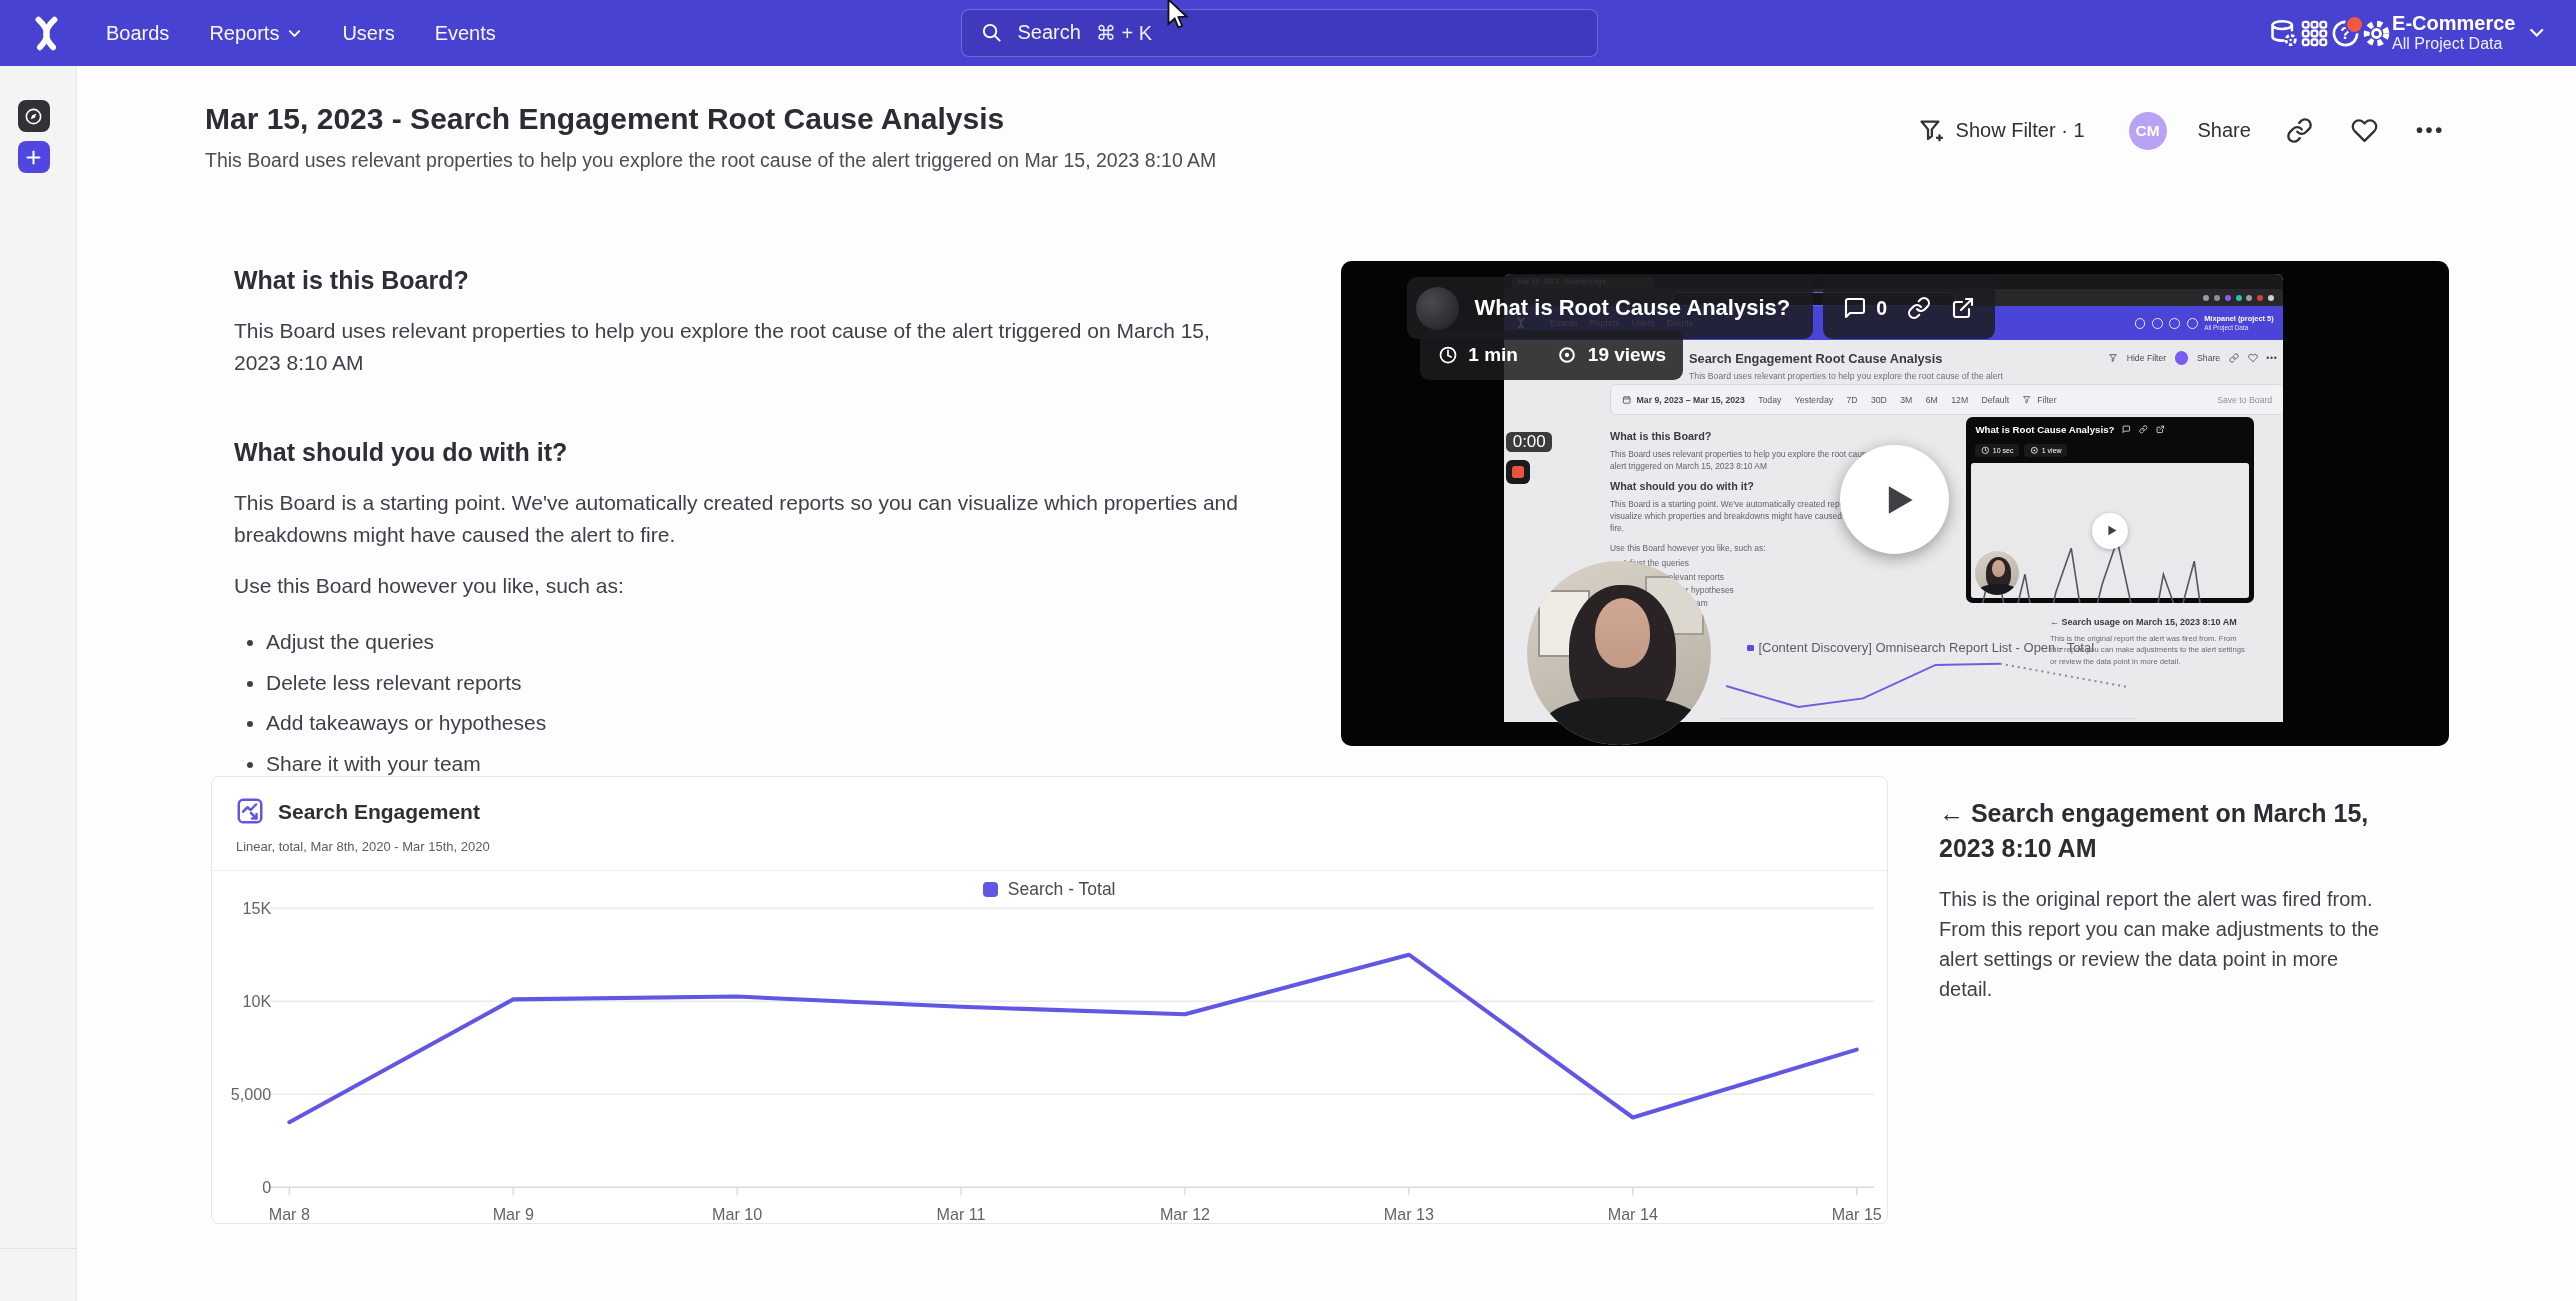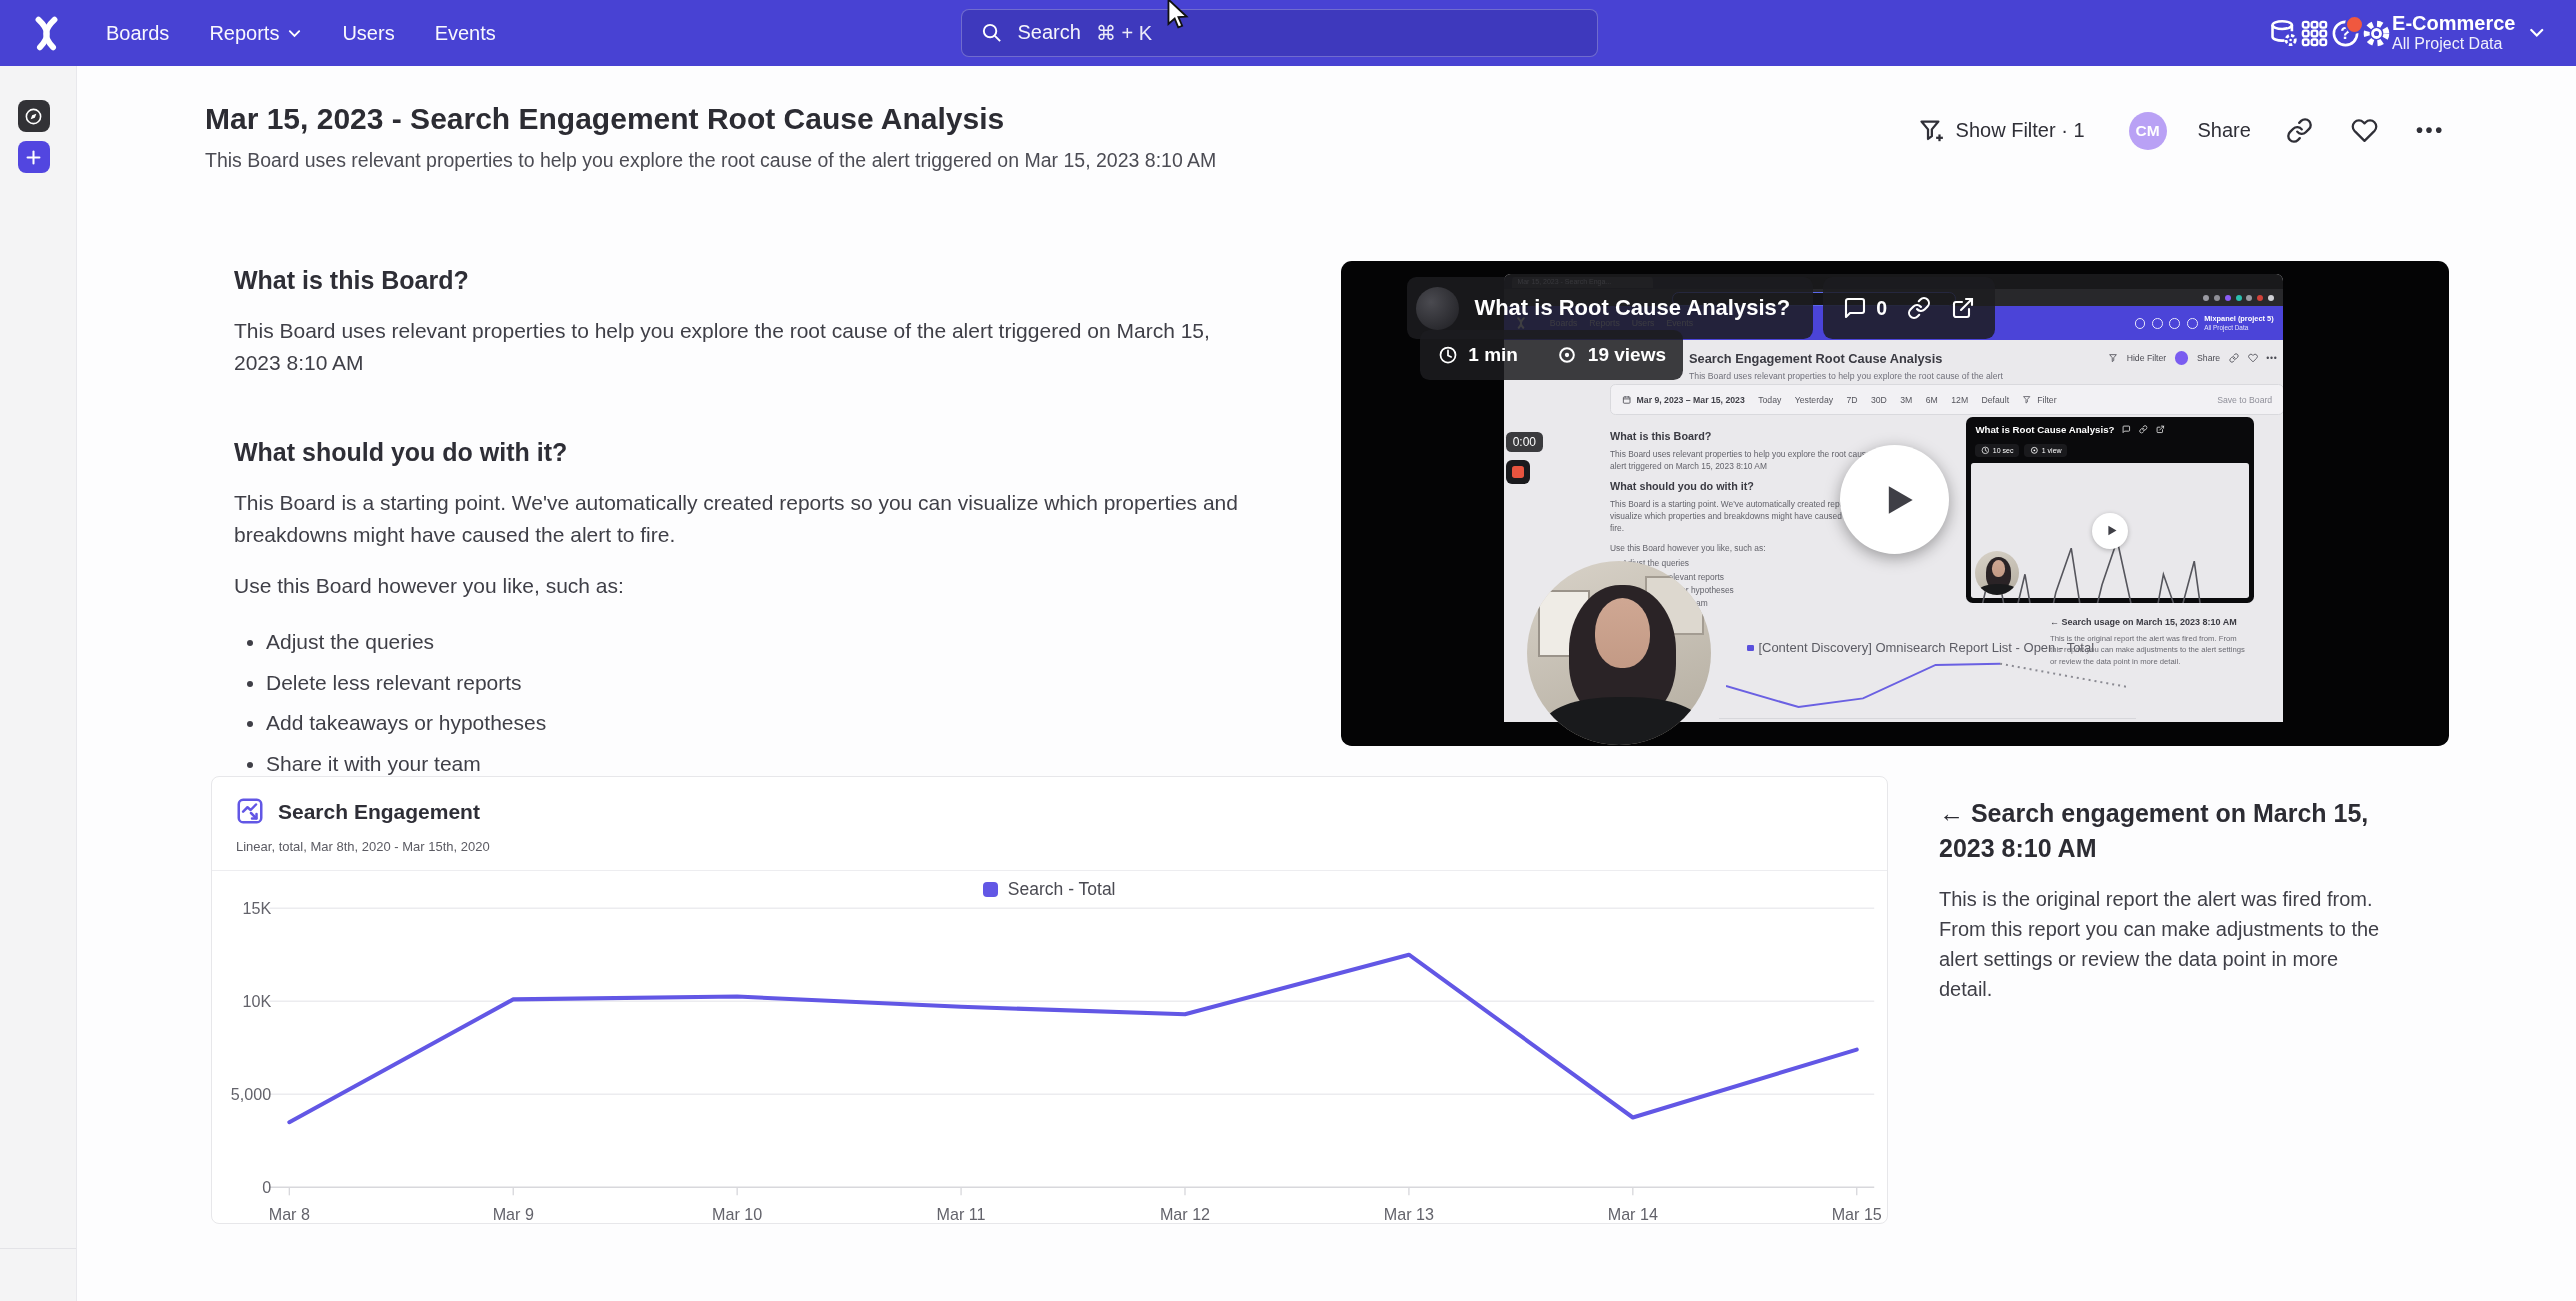--- a/index.html
+++ b/index.html
@@ -131,21 +131,21 @@
     display:flex;align-items:center;}
   #v-title-pill{left:66px;top:16px;height:62px;padding:0 23px 0 9.4px;gap:15px;}
   #v-title-pill .vavatar{width:43px;height:43px;border-radius:50%;
     background:radial-gradient(circle at 35% 35%,#4a4a50,#1d1d21);}
   #v-title-pill .vtitle{font-size:22px;font-weight:700;white-space:nowrap;}
   #v-meta-pill{left:482px;top:16px;height:62px;padding:0 20px;gap:20px;font-size:19.5px;font-weight:600;}
   #v-meta-pill .vic{width:24px;height:24px;color:#fff;}
   #v-info-pill{left:79px;top:69px;height:50px;padding:0 17.5px;gap:10.8px;font-size:19px;font-weight:700;}
   #v-info-pill .vic{width:20px;height:20px;color:#fff;}
   #v-info-pill .sep{width:17.5px;}
-  #v-timer{left:165px;top:171px;height:20px;padding:0 6.7px;font-size:12px;border-radius:5.4px;}
+  #v-timer{left:165px;top:171px;height:20px;padding:0 6.7px;font-size:17px;border-radius:5.4px;}
   #v-stop{position:absolute;left:165px;top:199px;width:24px;height:24px;border-radius:6px;
     background:#1a1a1d;display:flex;align-items:center;justify-content:center;}
   #v-stop i{width:12px;height:12px;border-radius:2.7px;background:#e8543f;display:block;}
   #v-play{position:absolute;left:499px;top:184px;width:109px;height:109px;border-radius:50%;background:#fff;
     display:flex;align-items:center;justify-content:center;box-shadow:0 4px 16px rgba(0,0,0,.35);cursor:pointer;}
   #v-play svg{width:44px;height:44px;color:#3f3f46;margin-left:6.7px;}
   #v-webcam{position:absolute;left:186px;top:300px;width:184px;height:184px;border-radius:50%;overflow:hidden;
     background:linear-gradient(160deg,#d8d2c8,#b3ac9f);}
   .frame1{position:absolute;left:6%;top:16%;width:26%;height:34%;background:#efece6;border:2.7px solid #9a938a;}
   .frame2{position:absolute;left:64%;top:8%;width:30%;height:30%;background:#ddd8cf;border:2px solid #a39c92;}

